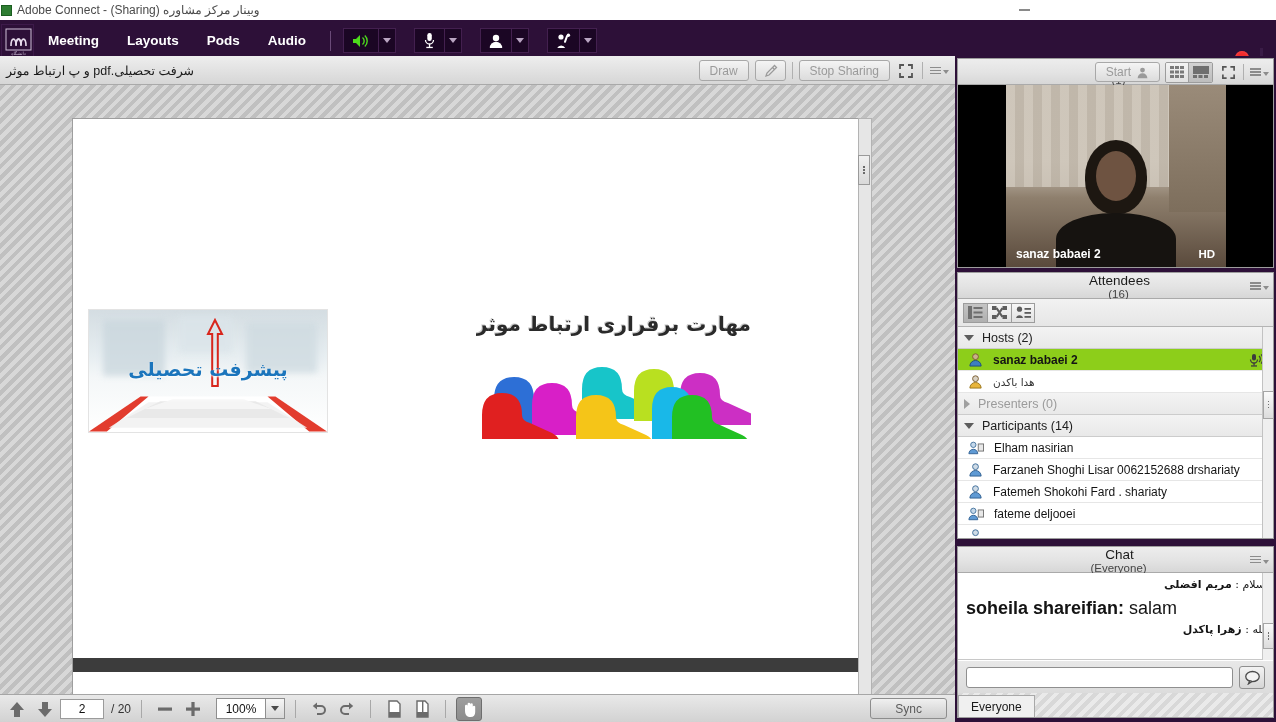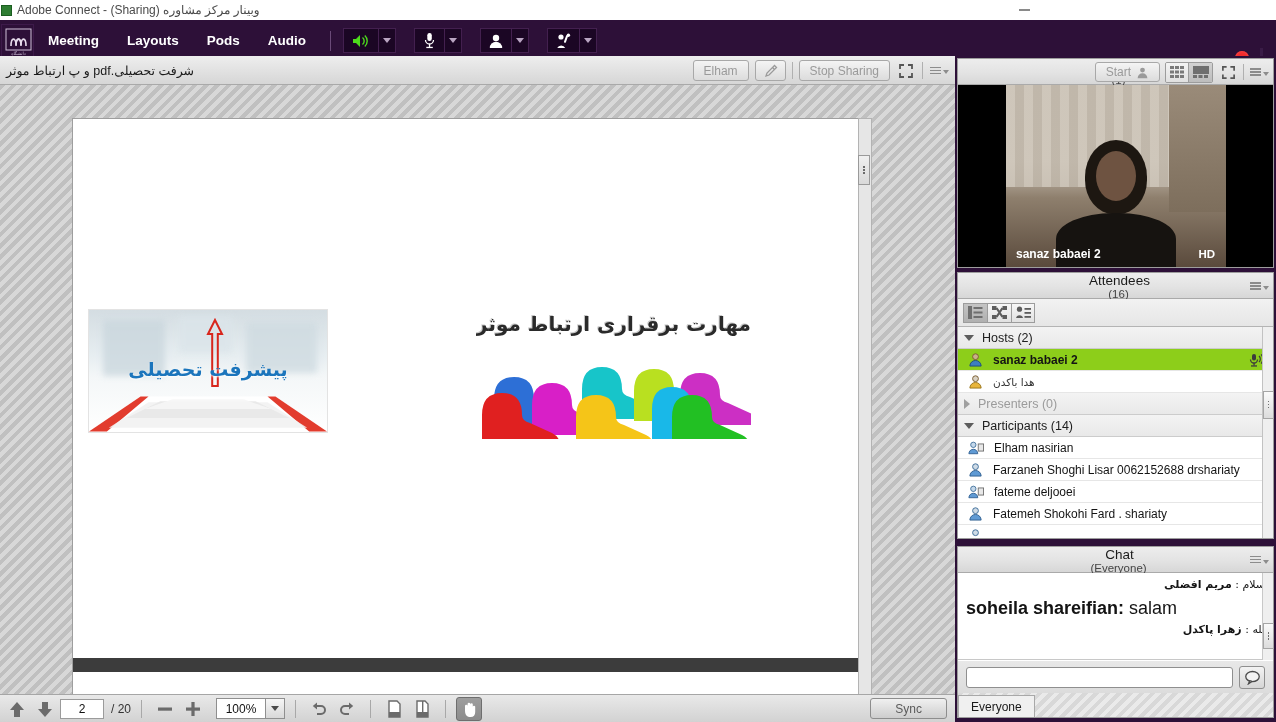--- a/index.html
+++ b/index.html
@@ -485,21 +485,21 @@
 
     <div class="rec-dot"></div>
     <div class="rec-bar"></div>
   </div>
 
   <div class="share-pod">
 
     <div class="share-header">
       <div class="share-title">شرفت تحصیلی.pdf و پ ارتباط موثر</div>
       <div class="share-tools">
-        <div class="gbtn">Elham</div>
+        <div class="gbtn">Draw</div>
         <div class="gbtn icon-only">
           <svg width="15" height="15" viewBox="0 0 15 15">
             <path d="M11.5 2.5 L4 10 L3 13 L6 12 L13.5 4.5 Z" fill="none" stroke="#9a9a9a" stroke-width="1.3"></path>
             <path d="M9.5 4.5 L11.5 6.5" stroke="#9a9a9a" stroke-width="1.2"></path>
           </svg>
         </div>
         <div class="tool-sep"></div>
         <div class="gbtn">Stop Sharing</div>
         <div class="pod-menu">
           <svg width="16" height="16" viewBox="0 0 16 16">
@@ -805,33 +805,33 @@
           <span class="att-name">Elham nasirian</span>
         </div>
         <div class="att-row">
           <svg width="15" height="15" viewBox="0 0 16 16">
             <circle cx="8" cy="5" r="3.1" fill="#cfdbe6" stroke="#3d6d9a" stroke-width="1"></circle>
             <path d="M2 15 a6 6 0 0 1 12 0 Z" fill="#5f9ad4" stroke="#2f5f90" stroke-width="1"></path>
           </svg>
           <span class="att-name">Farzaneh Shoghi Lisar 0062152688 drshariaty</span>
         </div>
         <div class="att-row">
+          <svg width="15" height="15" viewBox="0 0 16 16">
+            <circle cx="8" cy="5" r="3.1" fill="#cfdbe6" stroke="#3d6d9a" stroke-width="1"></circle>
+            <path d="M2 15 a6 6 0 0 1 12 0 Z" fill="#5f9ad4" stroke="#2f5f90" stroke-width="1"></path>
+          </svg>
+          <span class="att-name">Fatemeh Shokohi Fard . shariaty</span>
+        </div>
+        <div class="att-row">
           <svg width="16" height="15" viewBox="0 0 18 16">
             <circle cx="6" cy="5" r="3" fill="#c5d8ea" stroke="#3d6d9a" stroke-width="1"></circle>
             <path d="M1 15 a5 5 0 0 1 10 0 Z" fill="#5f9ad4" stroke="#2f5f90" stroke-width="1"></path>
             <rect x="11.5" y="4" width="6" height="8" fill="#e8e8e8" stroke="#6b6b6b" stroke-width="1"></rect>
           </svg>
           <span class="att-name">fateme deljooei</span>
-        </div>
-        <div class="att-row">
-          <svg width="15" height="15" viewBox="0 0 16 16">
-            <circle cx="8" cy="5" r="3.1" fill="#cfdbe6" stroke="#3d6d9a" stroke-width="1"></circle>
-            <path d="M2 15 a6 6 0 0 1 12 0 Z" fill="#5f9ad4" stroke="#2f5f90" stroke-width="1"></path>
-          </svg>
-          <span class="att-name">Fatemeh Shokohi Fard . shariaty</span>
         </div>
         <div class="att-row">
           <svg width="15" height="15" viewBox="0 0 16 16">
             <circle cx="8" cy="5" r="3.1" fill="#cfdbe6" stroke="#3d6d9a" stroke-width="1"></circle>
           </svg>
         </div>
       </div>
 
       <div class="att-scroll">
         <div class="thumb2">

